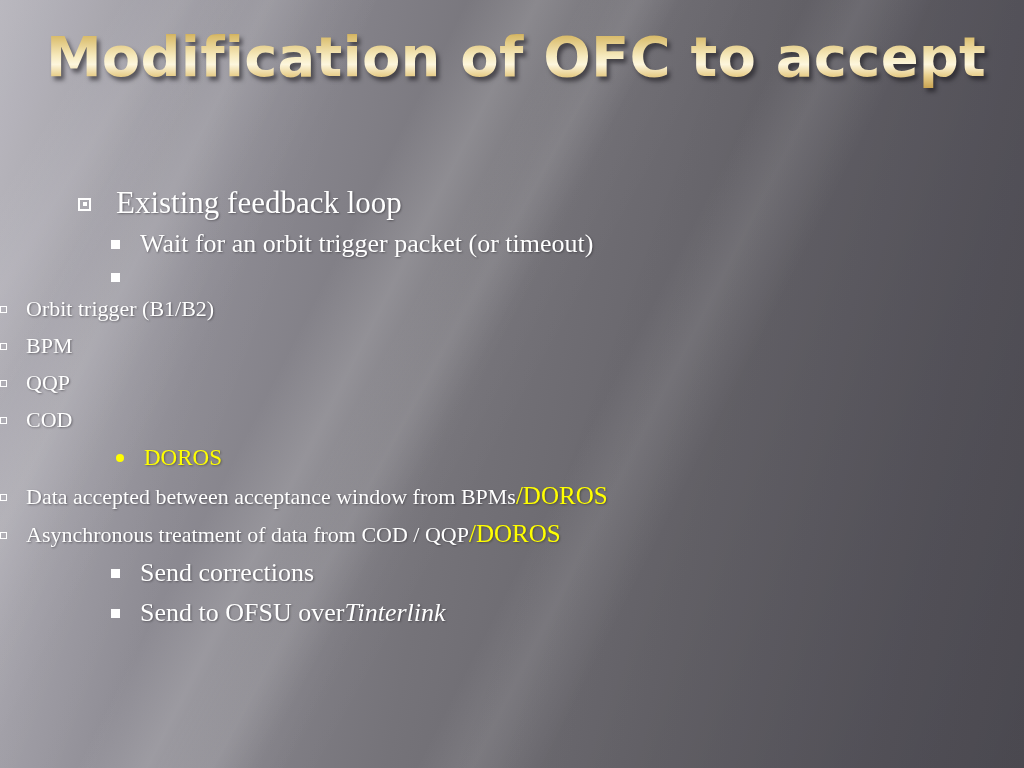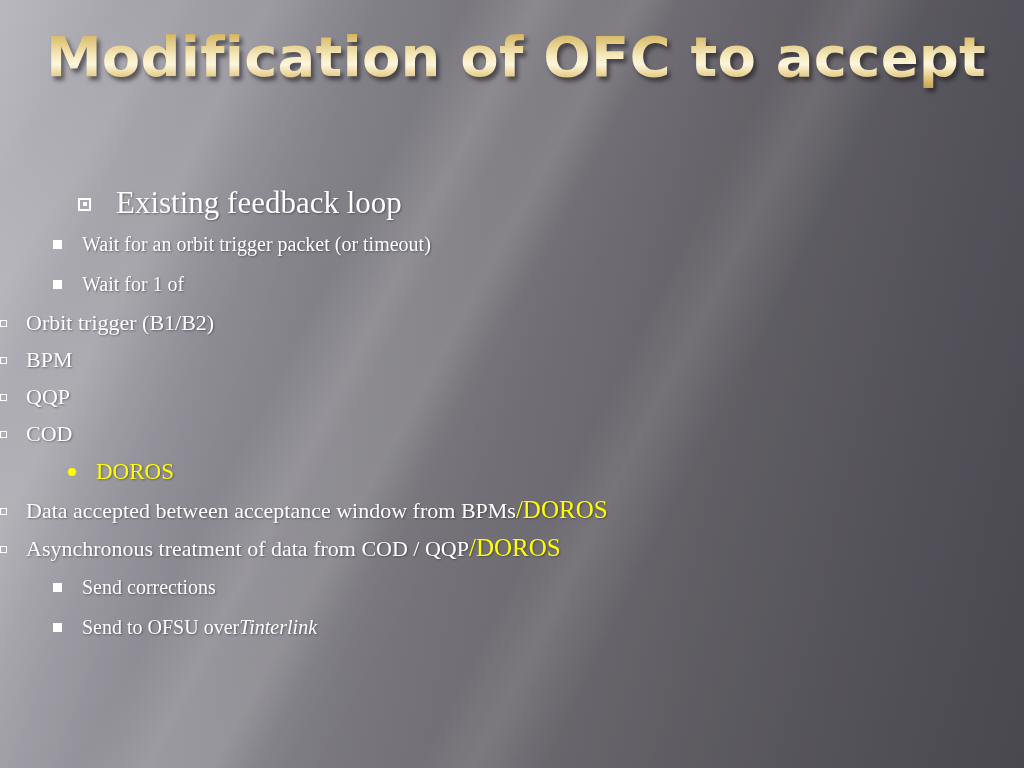--- a/index.html
+++ b/index.html
@@ -110,21 +110,21 @@
     position:relative;
     vertical-align:middle;
     margin-bottom:3px;
   }
   .l1 .sq-outer i{
     position:absolute; left:2.5px; top:2.5px;
     width:4px; height:4px; background:#ffffff;
   }
 
   
-  .l2{ padding-left:53px; font-size:20px; line-height:40px; }
+  .l2{ padding-left:111px; font-size:26px; line-height:40px; }
   .l2 .bullet{ width:29px; }
   .l2 .sq-filled{
     display:inline-block;
     width:9px; height:9px;
     background:#ffffff;
     vertical-align:middle;
     margin-bottom:3px;
   }
 
   
@@ -132,21 +132,21 @@
   .l3 .bullet{ width:26px; }
   .l3 .sq-hollow{
     display:inline-block;
     width:7px; height:7px;
     border:1.6px solid #ffffff;
     vertical-align:middle;
     margin-bottom:3px;
   }
 
   
-  .l3-doros{ padding-left:68px; font-size:22px; line-height:39px; }
+  .l3-doros{ padding-left:116px; font-size:22px; line-height:39px; }
   .l3-doros .bullet{ width:28px; }
   .l3-doros .dot{
     display:inline-block;
     width:8px; height:8px;
     border-radius:50%;
     background:#ffff00;
     vertical-align:middle;
     margin-bottom:3px;
   }
   .doros-txt{
@@ -177,21 +177,20 @@
       <span class="txt">Existing feedback loop</span>
     </div>
 
     <div class="row l2">
       <span class="bullet"><span class="sq-filled"></span></span>
       <span class="txt">Wait for an orbit trigger packet (or timeout)</span>
     </div>
 
     <div class="row l2">
       <span class="bullet"><span class="sq-filled"></span></span>
-      <span class="txt">Wait for 1 of</span>
     </div>
 
     <div class="row l3">
       <span class="bullet"><span class="sq-hollow"></span></span>
       <span class="txt">Orbit trigger (B1/B2)</span>
     </div>
 
     <div class="row l3">
       <span class="bullet"><span class="sq-hollow"></span></span>
       <span class="txt">BPM</span>

